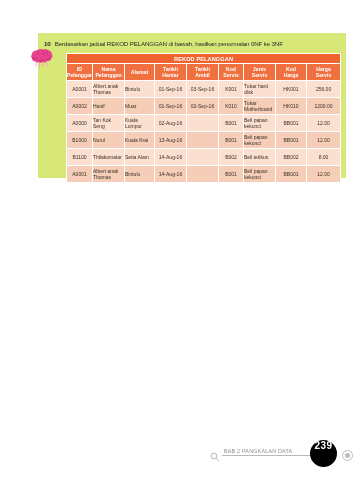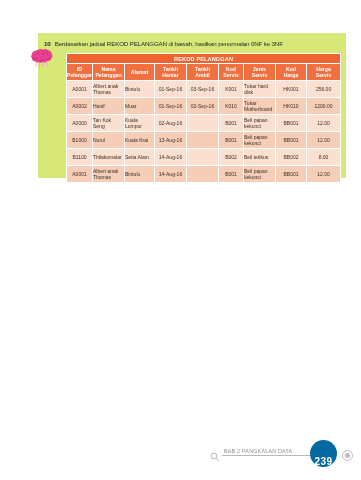--- a/index.html
+++ b/index.html
@@ -167,23 +167,23 @@
     letter-spacing: 0.2px;
     white-space: nowrap;
   }
   #page-badge {
     position: absolute;
     left: 310px;
     top: 4px;
     width: 27px;
     height: 27px;
     border-radius: 50%;
-    background: #0369a1;
+    background: #000000;
     display: flex;
-    align-items: flex-end;
+    align-items: flex-start;
     justify-content: center;
   }
   #page-number {
     font-size: 10px;
     font-weight: bold;
     color: #ffffff;
     letter-spacing: 0.4px;
   }
   #footer-dot {
     position: absolute;

